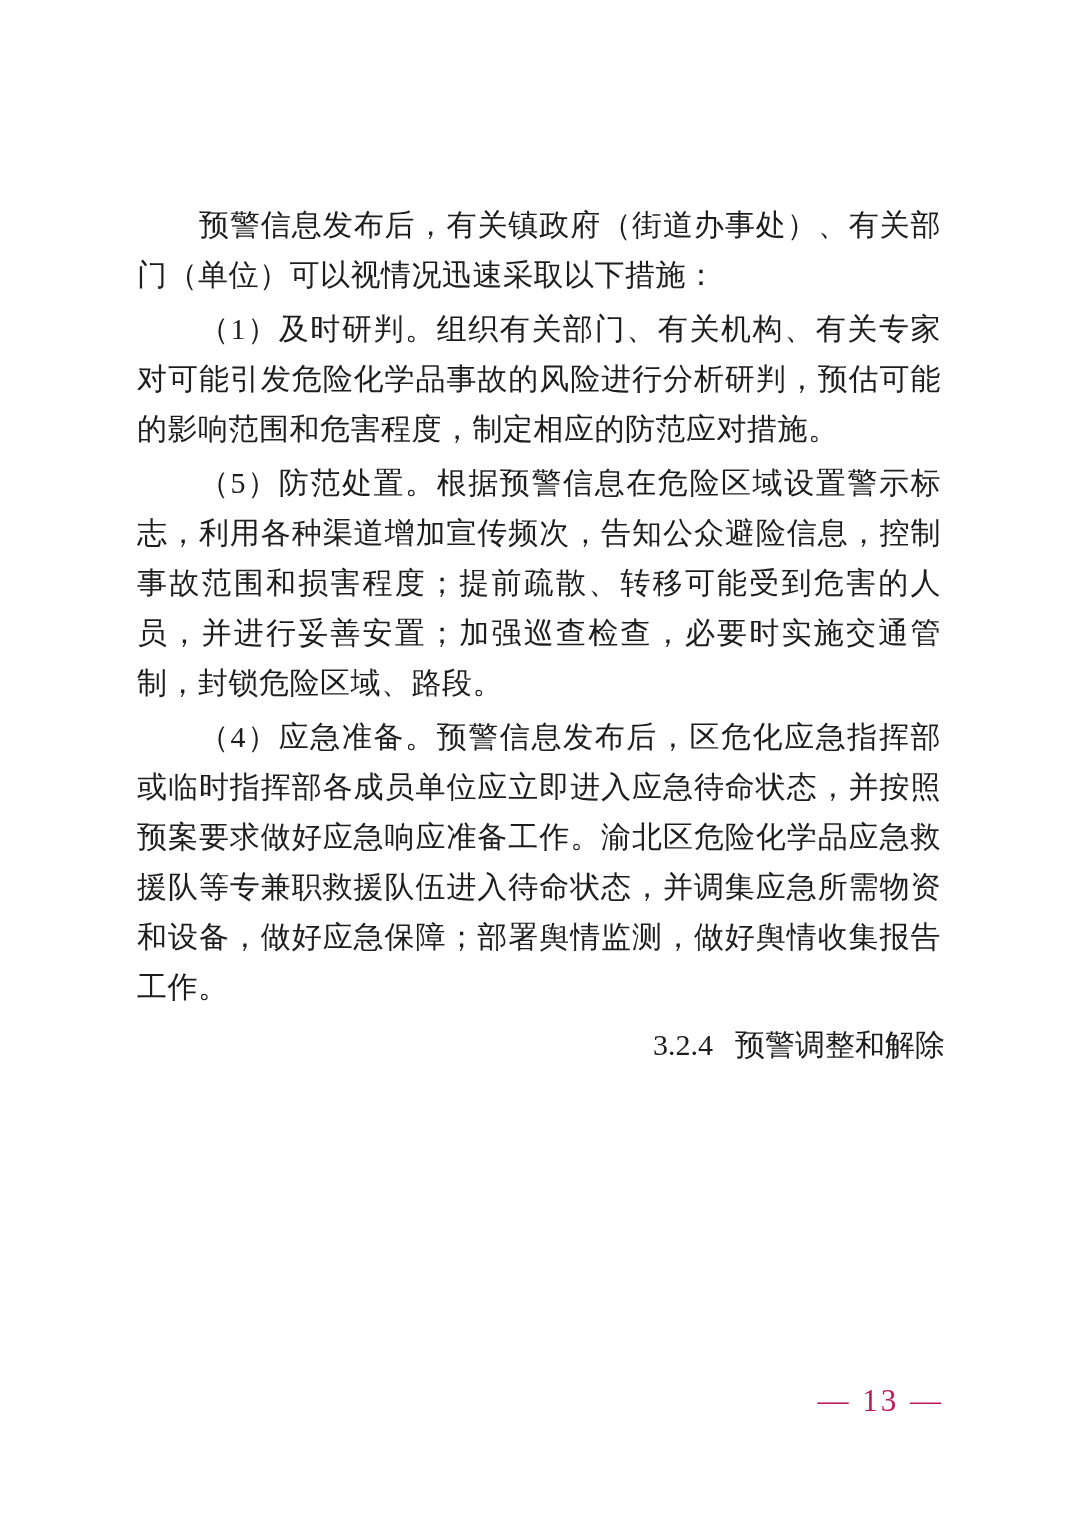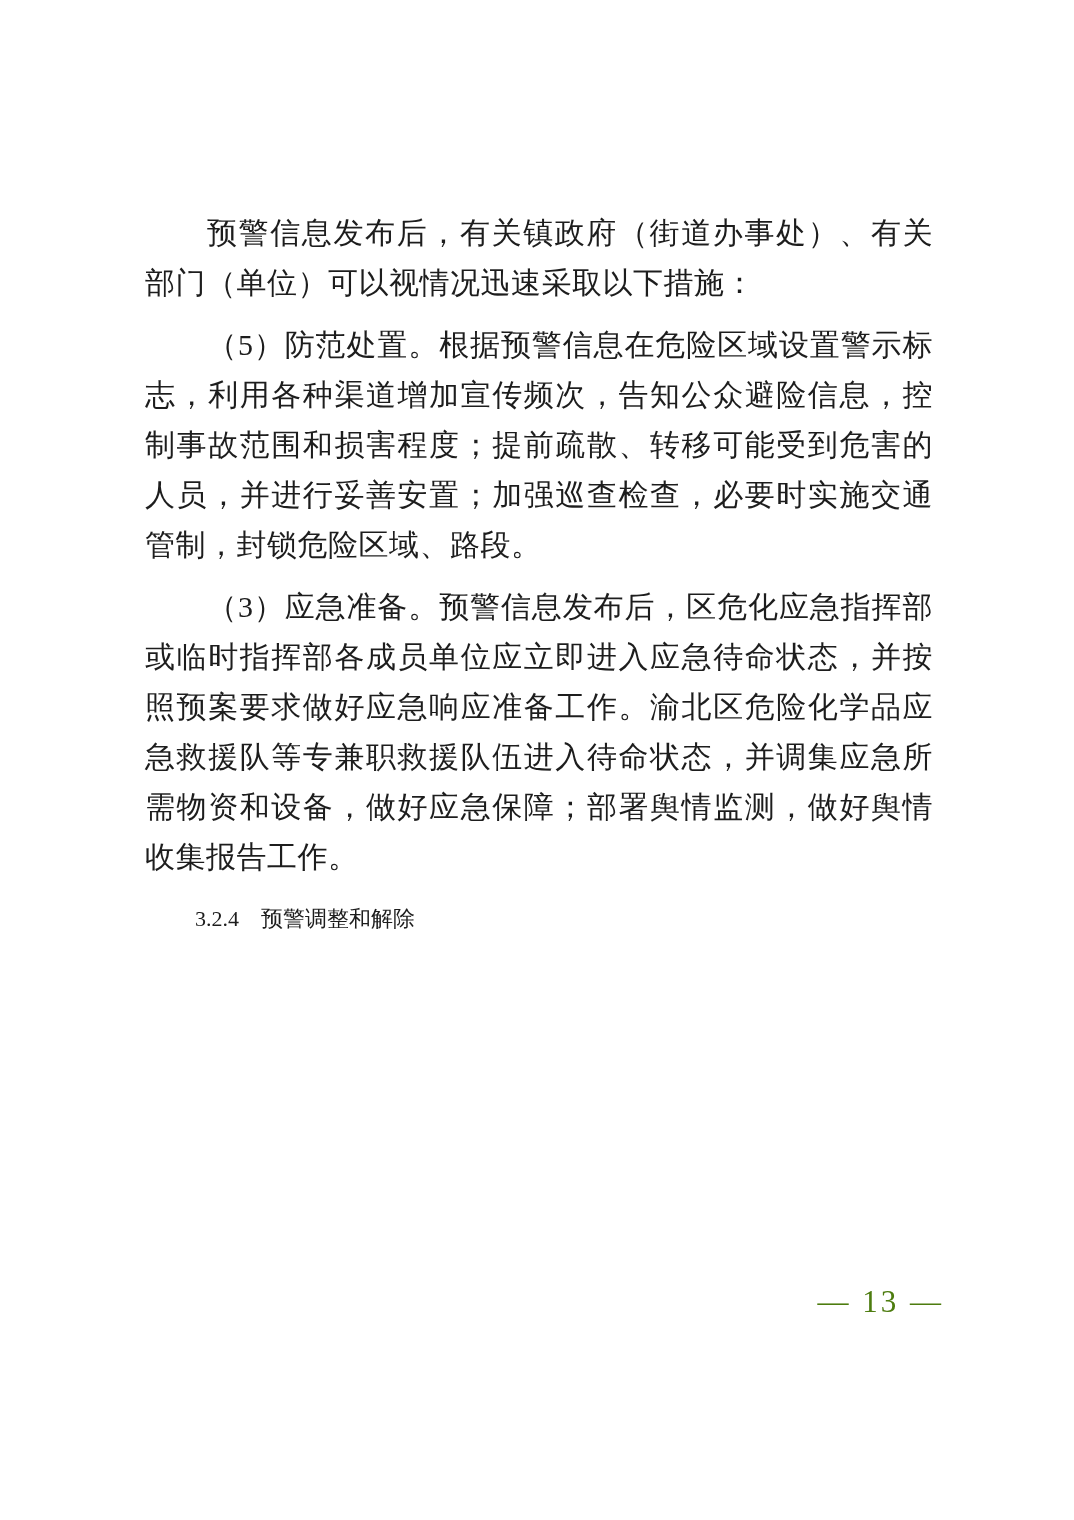--- a/index.html
+++ b/index.html
@@ -22,67 +22,69 @@
     background: #ffffff;
   }
   .text-block {
     position: absolute;
     left: 133px;
     top: 196px;
     width: 812px;
     color: #1d1d1d;
   }
   .para {
-    margin: 12px;
+    margin: 4px;
     font-size: 30px;
     line-height: 50px;
     text-align: justify;
     text-indent: 62px;
     font-family: "Liberation Serif", "DejaVu Serif", serif;
     font-weight: 400;
     letter-spacing: 0.5px;
   }
   .section-heading {
     margin: 8px 0;
     padding-left: 62px;
-    font-size: 22px;
+    font-size: 30px;
     line-height: 50px;
     font-family: "Liberation Serif", "DejaVu Serif", serif;
     color: #1d1d1d;
     white-space: nowrap;
+    text-align: right;
   }
   .section-number {
     display: inline-block;
     margin-right: 22px;
   }
   .page-footer {
     position: absolute;
-    top: 1282px;
+    top: 1381px;
     right: 130px;
     font-size: 31px;
     line-height: 40px;
-    color: #4d7c0f;
+    color: #be185d;
     font-family: "Liberation Serif", "DejaVu Serif", serif;
     letter-spacing: 3px;
     white-space: nowrap;
   }
 </style>
 </head>
 <body>
 
 <div class="page">
 
   <div class="text-block">
 
     <p class="para">预警信息发布后，有关镇政府（街道办事处）、有关部门（单位）可以视情况迅速采取以下措施：</p>
 
+    <p class="para">（1）及时研判。组织有关部门、有关机构、有关专家对可能引发危险化学品事故的风险进行分析研判，预估可能的影响范围和危害程度，制定相应的防范应对措施。</p>
 
     <p class="para">（5）防范处置。根据预警信息在危险区域设置警示标志，利用各种渠道增加宣传频次，告知公众避险信息，控制事故范围和损害程度；提前疏散、转移可能受到危害的人员，并进行妥善安置；加强巡查检查，必要时实施交通管制，封锁危险区域、路段。</p>
 
-    <p class="para">（3）应急准备。预警信息发布后，区危化应急指挥部或临时指挥部各成员单位应立即进入应急待命状态，并按照预案要求做好应急响应准备工作。渝北区危险化学品应急救援队等专兼职救援队伍进入待命状态，并调集应急所需物资和设备，做好应急保障；部署舆情监测，做好舆情收集报告工作。</p>
+    <p class="para">（4）应急准备。预警信息发布后，区危化应急指挥部或临时指挥部各成员单位应立即进入应急待命状态，并按照预案要求做好应急响应准备工作。渝北区危险化学品应急救援队等专兼职救援队伍进入待命状态，并调集应急所需物资和设备，做好应急保障；部署舆情监测，做好舆情收集报告工作。</p>
 
 
     <div class="section-heading">
       <span class="section-number">3.2.4</span><span>预警调整和解除</span>
     </div>
 
 
   </div>
 
   <div class="page-footer">— 13 —</div>

